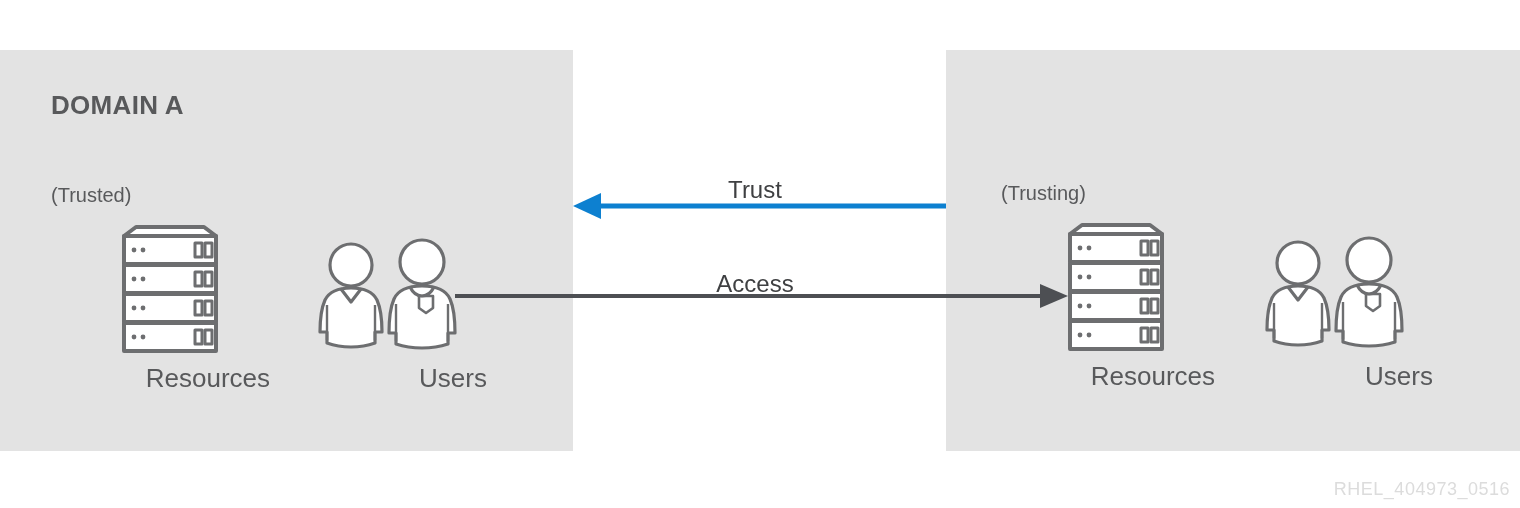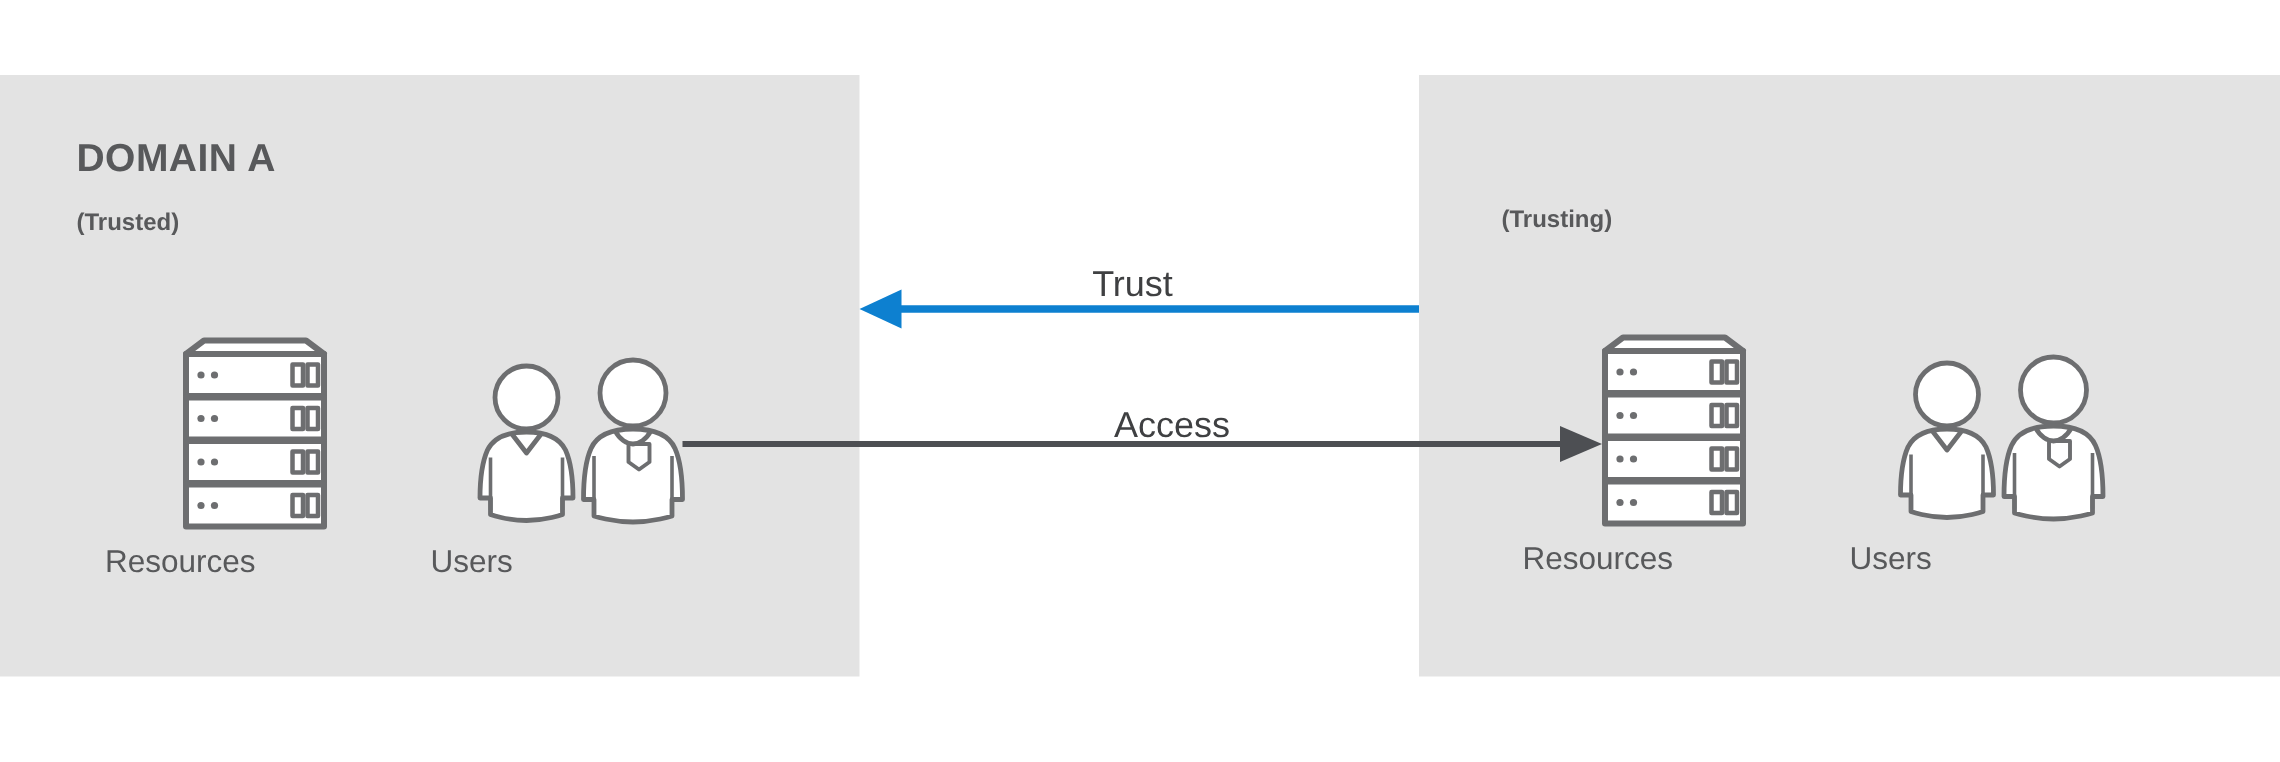--- a/index.html
+++ b/index.html
@@ -32,35 +32,36 @@
   .domain-title {
     position: absolute;
     font-size: 26px;
     font-weight: bold;
     letter-spacing: 0.3px;
     color: #58595b;
     white-space: nowrap;
   }
   .domain-sub {
     position: absolute;
-    font-size: 16px;
-    font-weight: bold;
+    font-size: 20px;
+    font-weight: normal;
     color: #58595b;
     white-space: nowrap;
+    margin-top: 44px;
   }
   #title-a { left: 51px;  top: 90px; }
   #sub-a   { left: 51px;  top: 140px; }
   #title-b { left: 1001px; top: 104px; }
   #sub-b   { left: 1001px; top: 138px; }
   .icon-caption {
     position: absolute;
-    font-size: 21px;
+    font-size: 26px;
     color: #58595b;
     white-space: nowrap;
-    text-align: left;
+    text-align: right;
   }
 
   
   .conn-label {
     position: absolute;
     font-size: 24px;
     color: #3f4042;
     white-space: nowrap;
     text-align: center;
   }
@@ -98,21 +99,21 @@
   <div id="panel-b" class="domain-panel"></div>
 
   <div id="sub-b" class="domain-sub">(Trusting)</div>
 
   <div class="icon-caption" style="left:70px; top:363px; width:200px;">Resources</div>
   <div class="icon-caption" style="left:287px; top:363px; width:200px;">Users</div>
   <div class="icon-caption" style="left:1015px; top:361px; width:200px;">Resources</div>
   <div class="icon-caption" style="left:1233px; top:361px; width:200px;">Users</div>
 
   <div class="conn-label" style="left:690px; top:176px; width:130px;">Trust</div>
-  <div class="conn-label" style="left:690px; top:270px; width:130px;text-align:right;">Access</div>
+  <div class="conn-label" style="left:690px; top:270px; width:130px;">Access</div>
 
   <svg class="overlay" viewBox="0 0 1520 508" xmlns="http://www.w3.org/2000/svg">
 
     <g fill="none" stroke="#6d6e70" stroke-width="4" stroke-linejoin="round">
 
       <path d="M124 236 L136 227 L204 227 L216 236 Z" fill="#ffffff"></path>
 
       <rect x="124" y="236" width="92" height="28" fill="#ffffff"></rect>
       <rect x="124" y="265" width="92" height="28" fill="#ffffff"></rect>
       <rect x="124" y="294" width="92" height="28" fill="#ffffff"></rect>
@@ -230,14 +231,15 @@
       <line x1="946" y1="206" x2="597" y2="206" stroke="#0d80d0" stroke-width="5"></line>
       <polygon points="573,206 601,193 601,219" fill="#0d80d0"></polygon>
     </g>
 
     <g>
       <line x1="455" y1="296" x2="1042" y2="296" stroke="#4d4f53" stroke-width="4"></line>
       <polygon points="1068,296 1040,284 1040,308" fill="#4d4f53"></polygon>
     </g>
   </svg>
 
+  <div id="watermark">RHEL_404973_0516</div>
 
 </div>
 
 </body></html>

